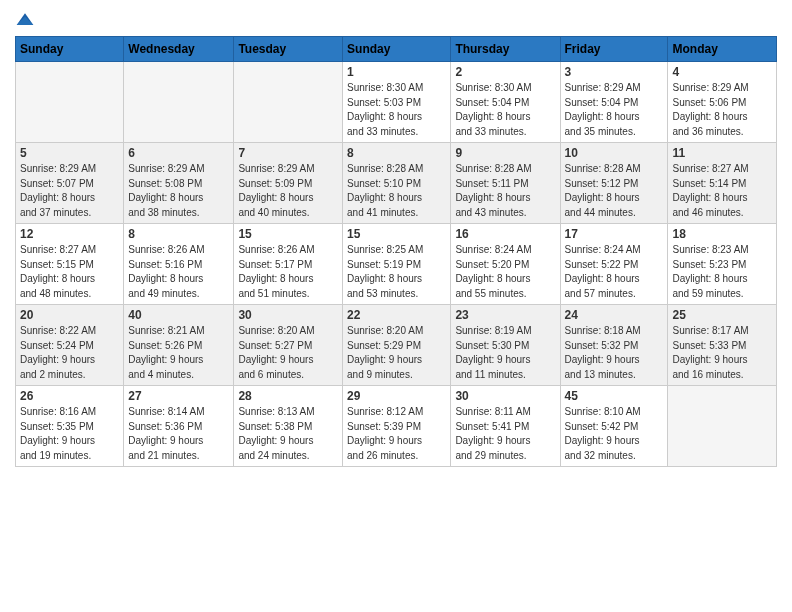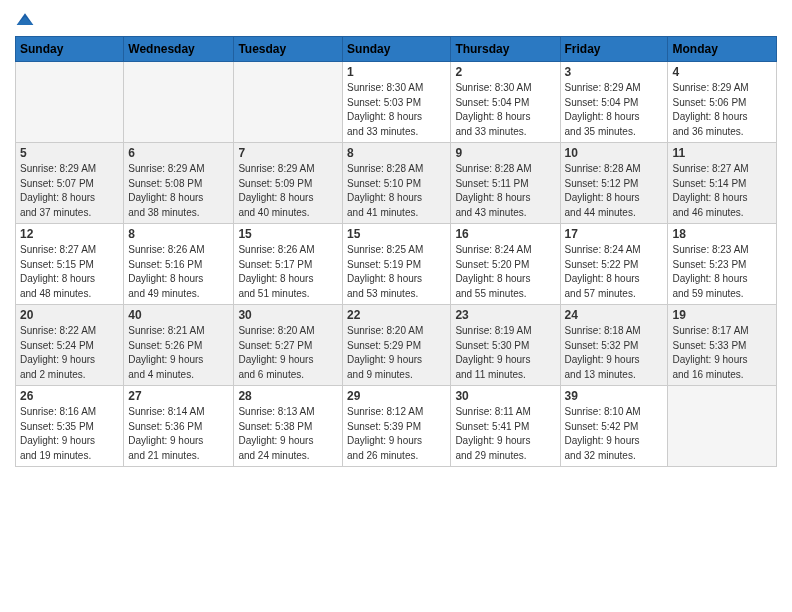--- a/index.html
+++ b/index.html
@@ -235,21 +235,21 @@
           </td>
           <td>
             <span class="day-num">23</span>
             <div class="day-info">Sunrise: 8:19 AM<br>Sunset: 5:30 PM<br>Daylight: 9 hours<br>and 11 minutes.</div>
           </td>
           <td>
             <span class="day-num">24</span>
             <div class="day-info">Sunrise: 8:18 AM<br>Sunset: 5:32 PM<br>Daylight: 9 hours<br>and 13 minutes.</div>
           </td>
           <td>
-            <span class="day-num">19</span>
+            <span class="day-num">25</span>
             <div class="day-info">Sunrise: 8:17 AM<br>Sunset: 5:33 PM<br>Daylight: 9 hours<br>and 16 minutes.</div>
           </td>
         </tr>
         <tr>
           <td>
             <span class="day-num">26</span>
             <div class="day-info">Sunrise: 8:16 AM<br>Sunset: 5:35 PM<br>Daylight: 9 hours<br>and 19 minutes.</div>
           </td>
           <td>
             <span class="day-num">27</span>
@@ -261,20 +261,20 @@
           </td>
           <td>
             <span class="day-num">29</span>
             <div class="day-info">Sunrise: 8:12 AM<br>Sunset: 5:39 PM<br>Daylight: 9 hours<br>and 26 minutes.</div>
           </td>
           <td>
             <span class="day-num">30</span>
             <div class="day-info">Sunrise: 8:11 AM<br>Sunset: 5:41 PM<br>Daylight: 9 hours<br>and 29 minutes.</div>
           </td>
           <td>
-            <span class="day-num">39</span>
+            <span class="day-num">45</span>
             <div class="day-info">Sunrise: 8:10 AM<br>Sunset: 5:42 PM<br>Daylight: 9 hours<br>and 32 minutes.</div>
           </td>
           <td class="empty"></td>
         </tr>
       </tbody>
   </table>
 </div>
 
 </body></html>

